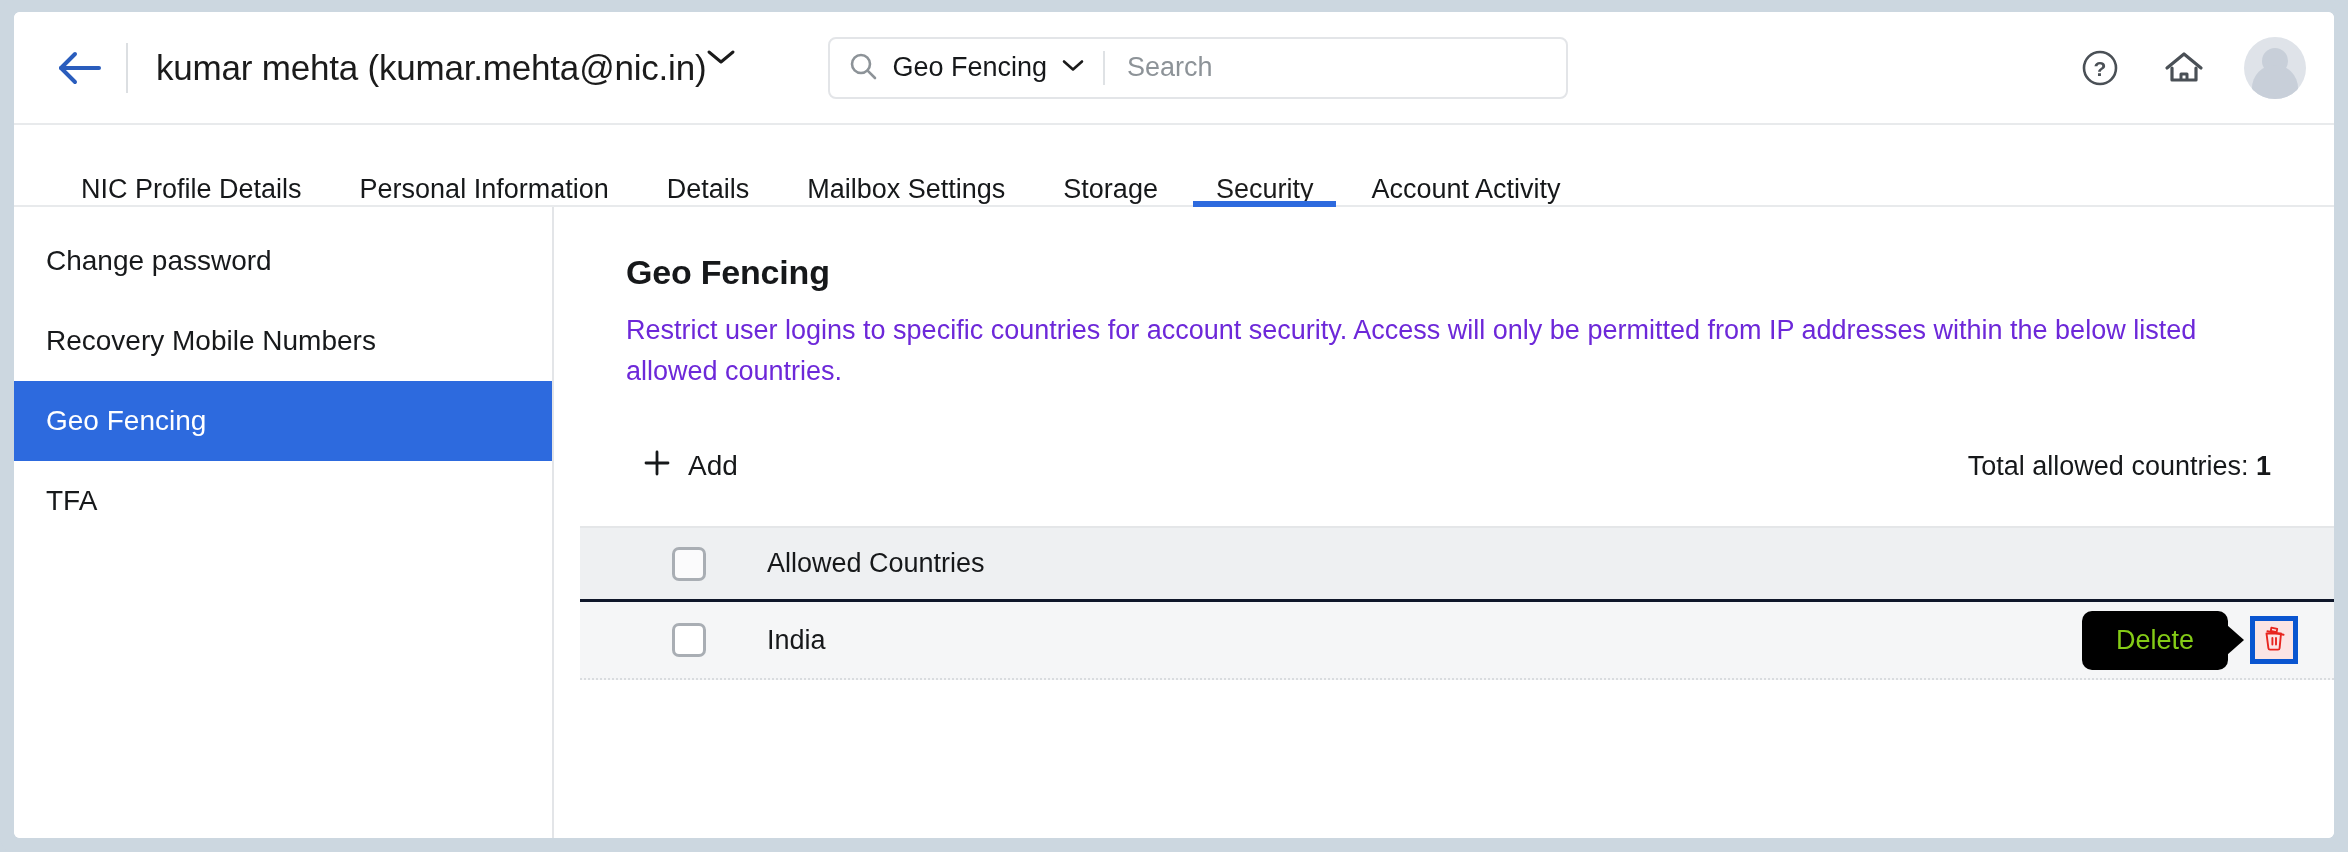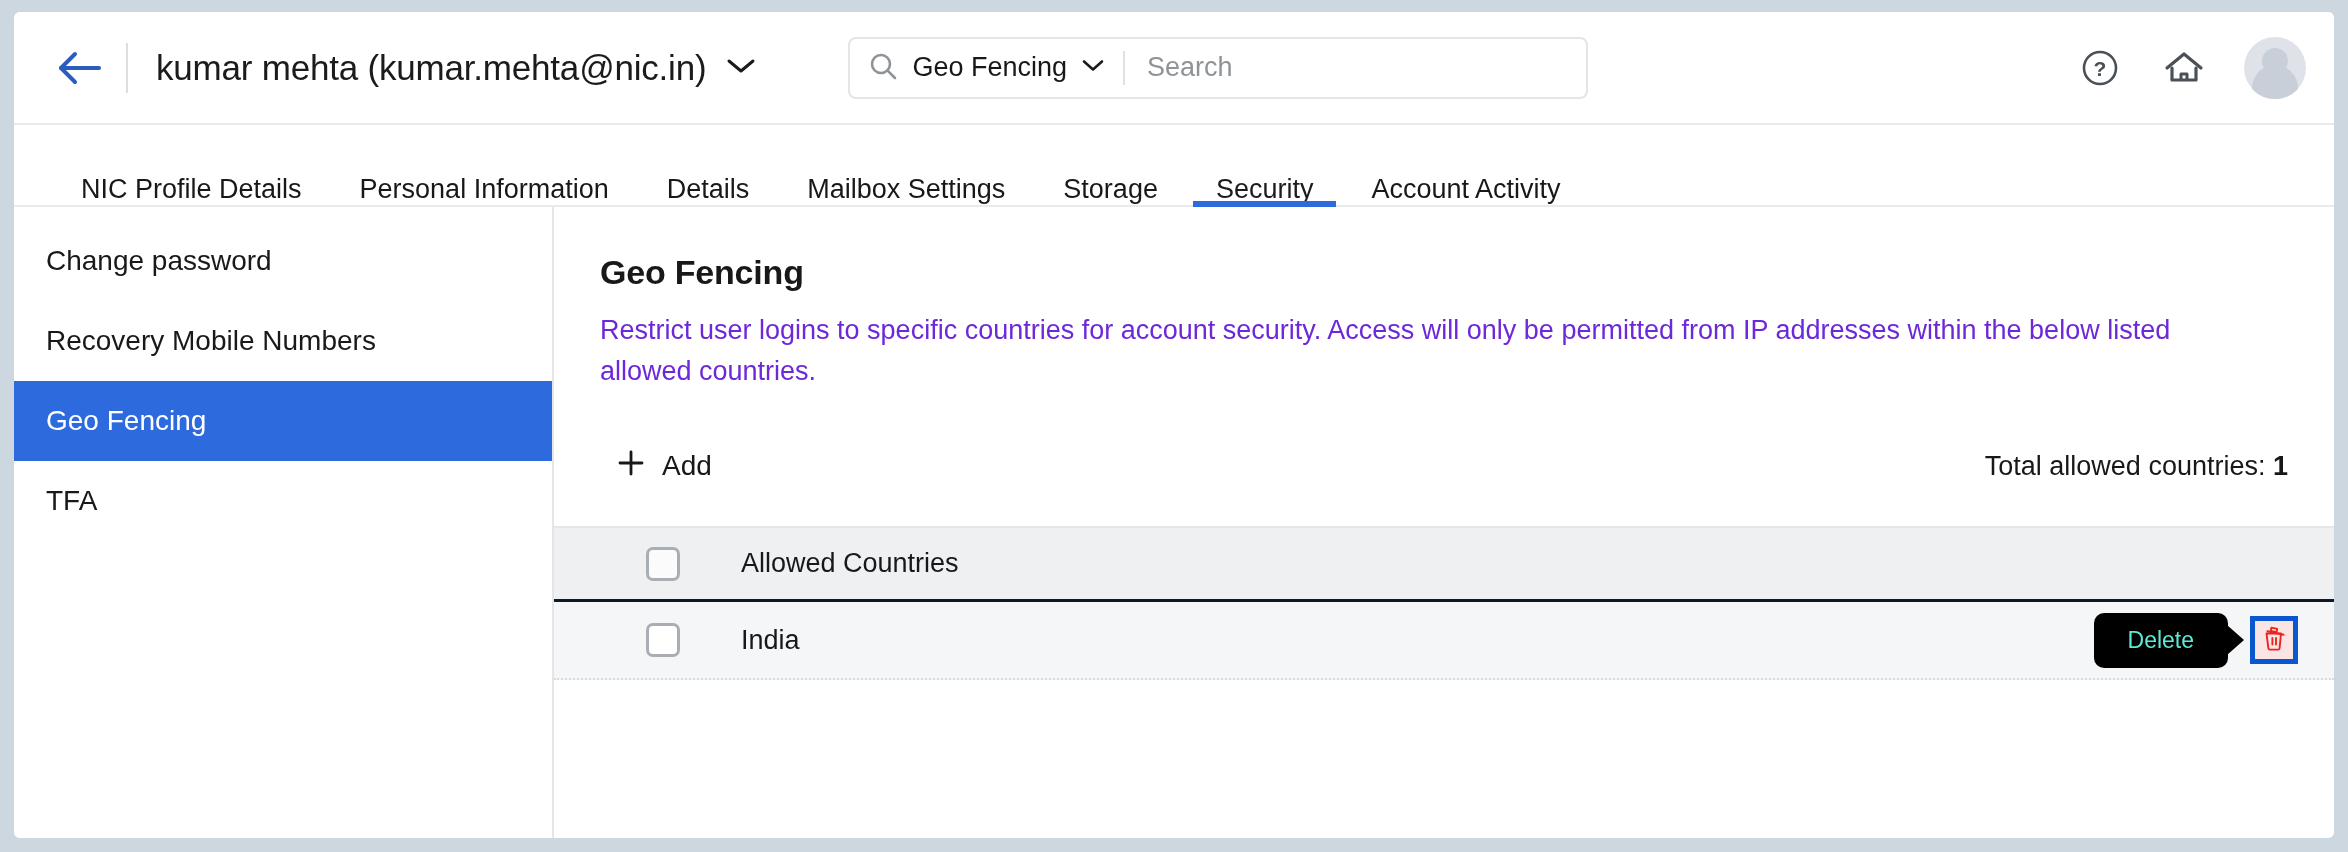--- a/index.html
+++ b/index.html
@@ -49,22 +49,21 @@
   }
   .hdr-divider {
     width: 2px;
     height: 50px;
     background: #dcdfe2;
     margin: 0 28px 0 18px;
     flex: 0 0 auto;
   }
   #account-title {
     display: flex;
-    align-items: center;
-    gap: 20px;
+    align-items: flex-start;
     cursor: pointer;
     flex: 0 0 auto;
   }
   #account-title .name {
     font-size: 35px;
     color: #1b1b1b;
     letter-spacing: -0.2px;
     white-space: nowrap;
   }
   .chev {
@@ -174,20 +173,21 @@
     left: 6px; right: 6px;
     bottom: -2px;
     height: 6px;
     background: #2d6ade;
   }
 
   
   #body {
     display: flex;
     height: calc(100% - 113px - 82px);
+    gap: 26px;
   }
 
   
   #sidebar {
     width: 540px;
     flex: 0 0 540px;
     border-right: 2px solid #e3e5e8;
     padding-top: 14px;
     background: #fff;
   }
@@ -223,21 +223,21 @@
     font-size: 27px;
     line-height: 1.52;
     color: #6d28d9;
     max-width: 1660px;
   }
   #toolbar {
     margin-top: 44px;
     display: flex;
     align-items: center;
     height: 60px;
-    padding-right: 46px;
+    padding-right: 63px;
   }
   #add-btn {
     display: flex;
     align-items: center;
     gap: 16px;
     font-size: 28px;
     color: #16181a;
     cursor: pointer;
     padding: 4px 10px 4px 16px;
   }
@@ -291,22 +291,22 @@
   .row-actions {
     margin-left: auto;
     display: flex;
     align-items: center;
   }
 
   
   #tooltip {
     position: relative;
     background: #000000;
-    color: #5eead4;
-    font-size: 23px;
+    color: #84cc16;
+    font-size: 27px;
     border-radius: 10px;
     padding: 14px 34px;
     margin-right: 22px;
     white-space: nowrap;
   }
   #tooltip::after {
     content: "";
     position: absolute;
     right: -16px;
     top: 50%;

